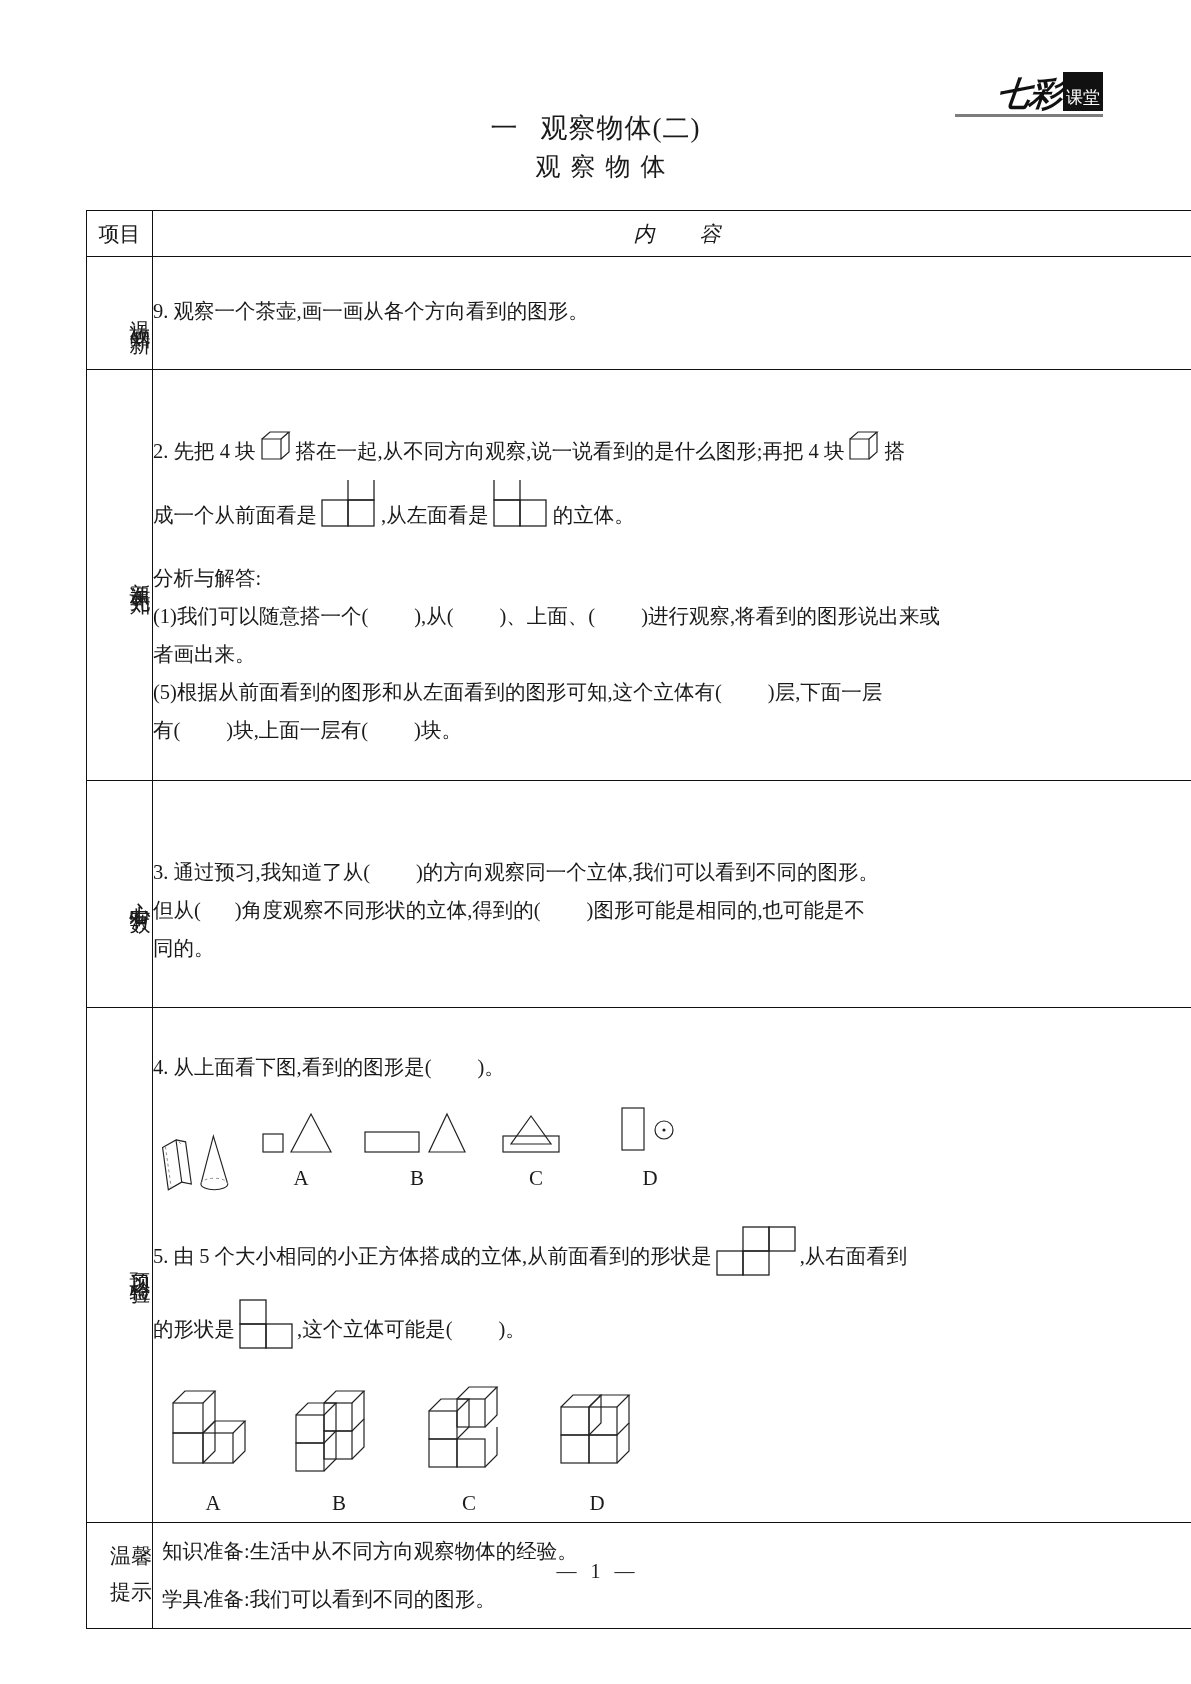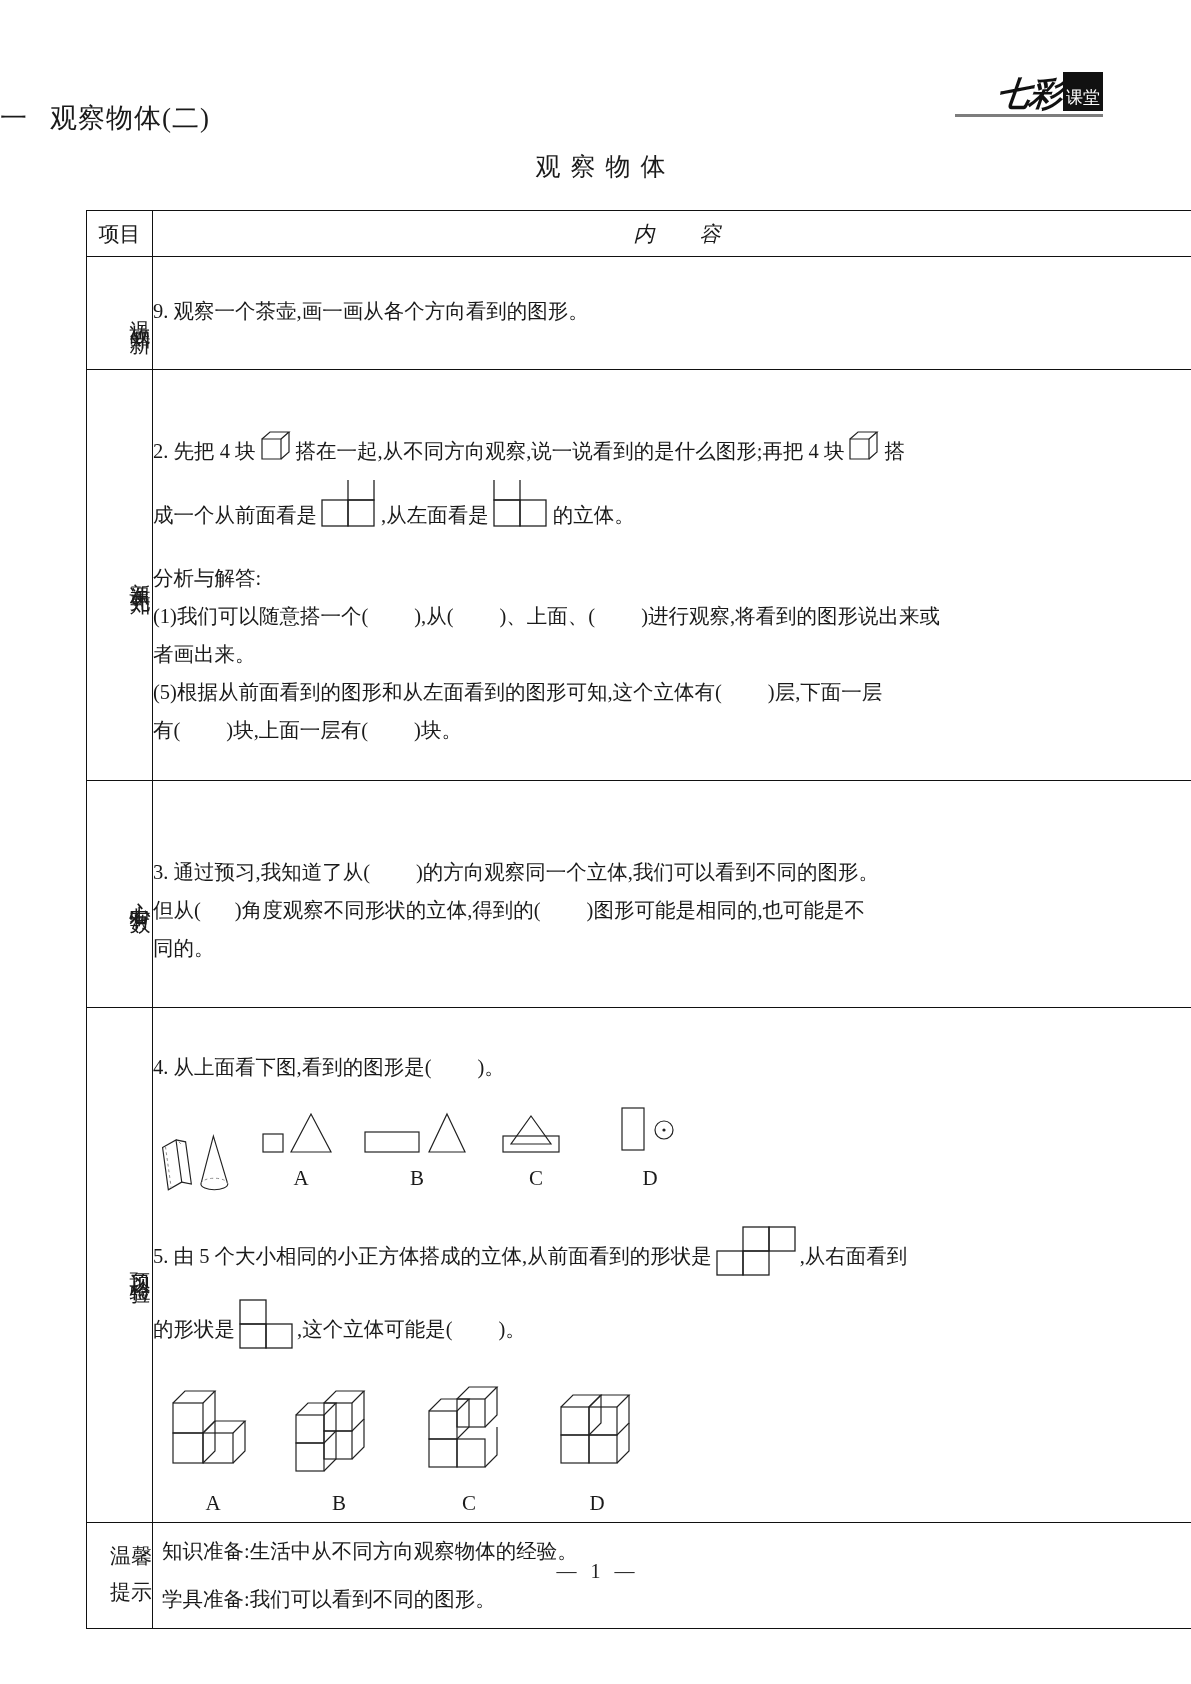--- a/index.html
+++ b/index.html
@@ -55,23 +55,24 @@
   .brand-rule {
     margin-top: 3px;
     height: 3px;
     background: #7d7d7d;
     width: 148px;
     margin-left: auto;
   }
 
   .chapter-title {
     position: absolute;
-    top: 100px;
+    top: 110px;
     left: 0;
     width: 1191px;
+    text-align: center;
     font-size: 27px;
     letter-spacing: 1px;
   }
   .chapter-title .num { margin-right: 22px; }
 
   .lesson-title {
     position: absolute;
     top: 150px;
     left: 0;
     width: 1191px;

